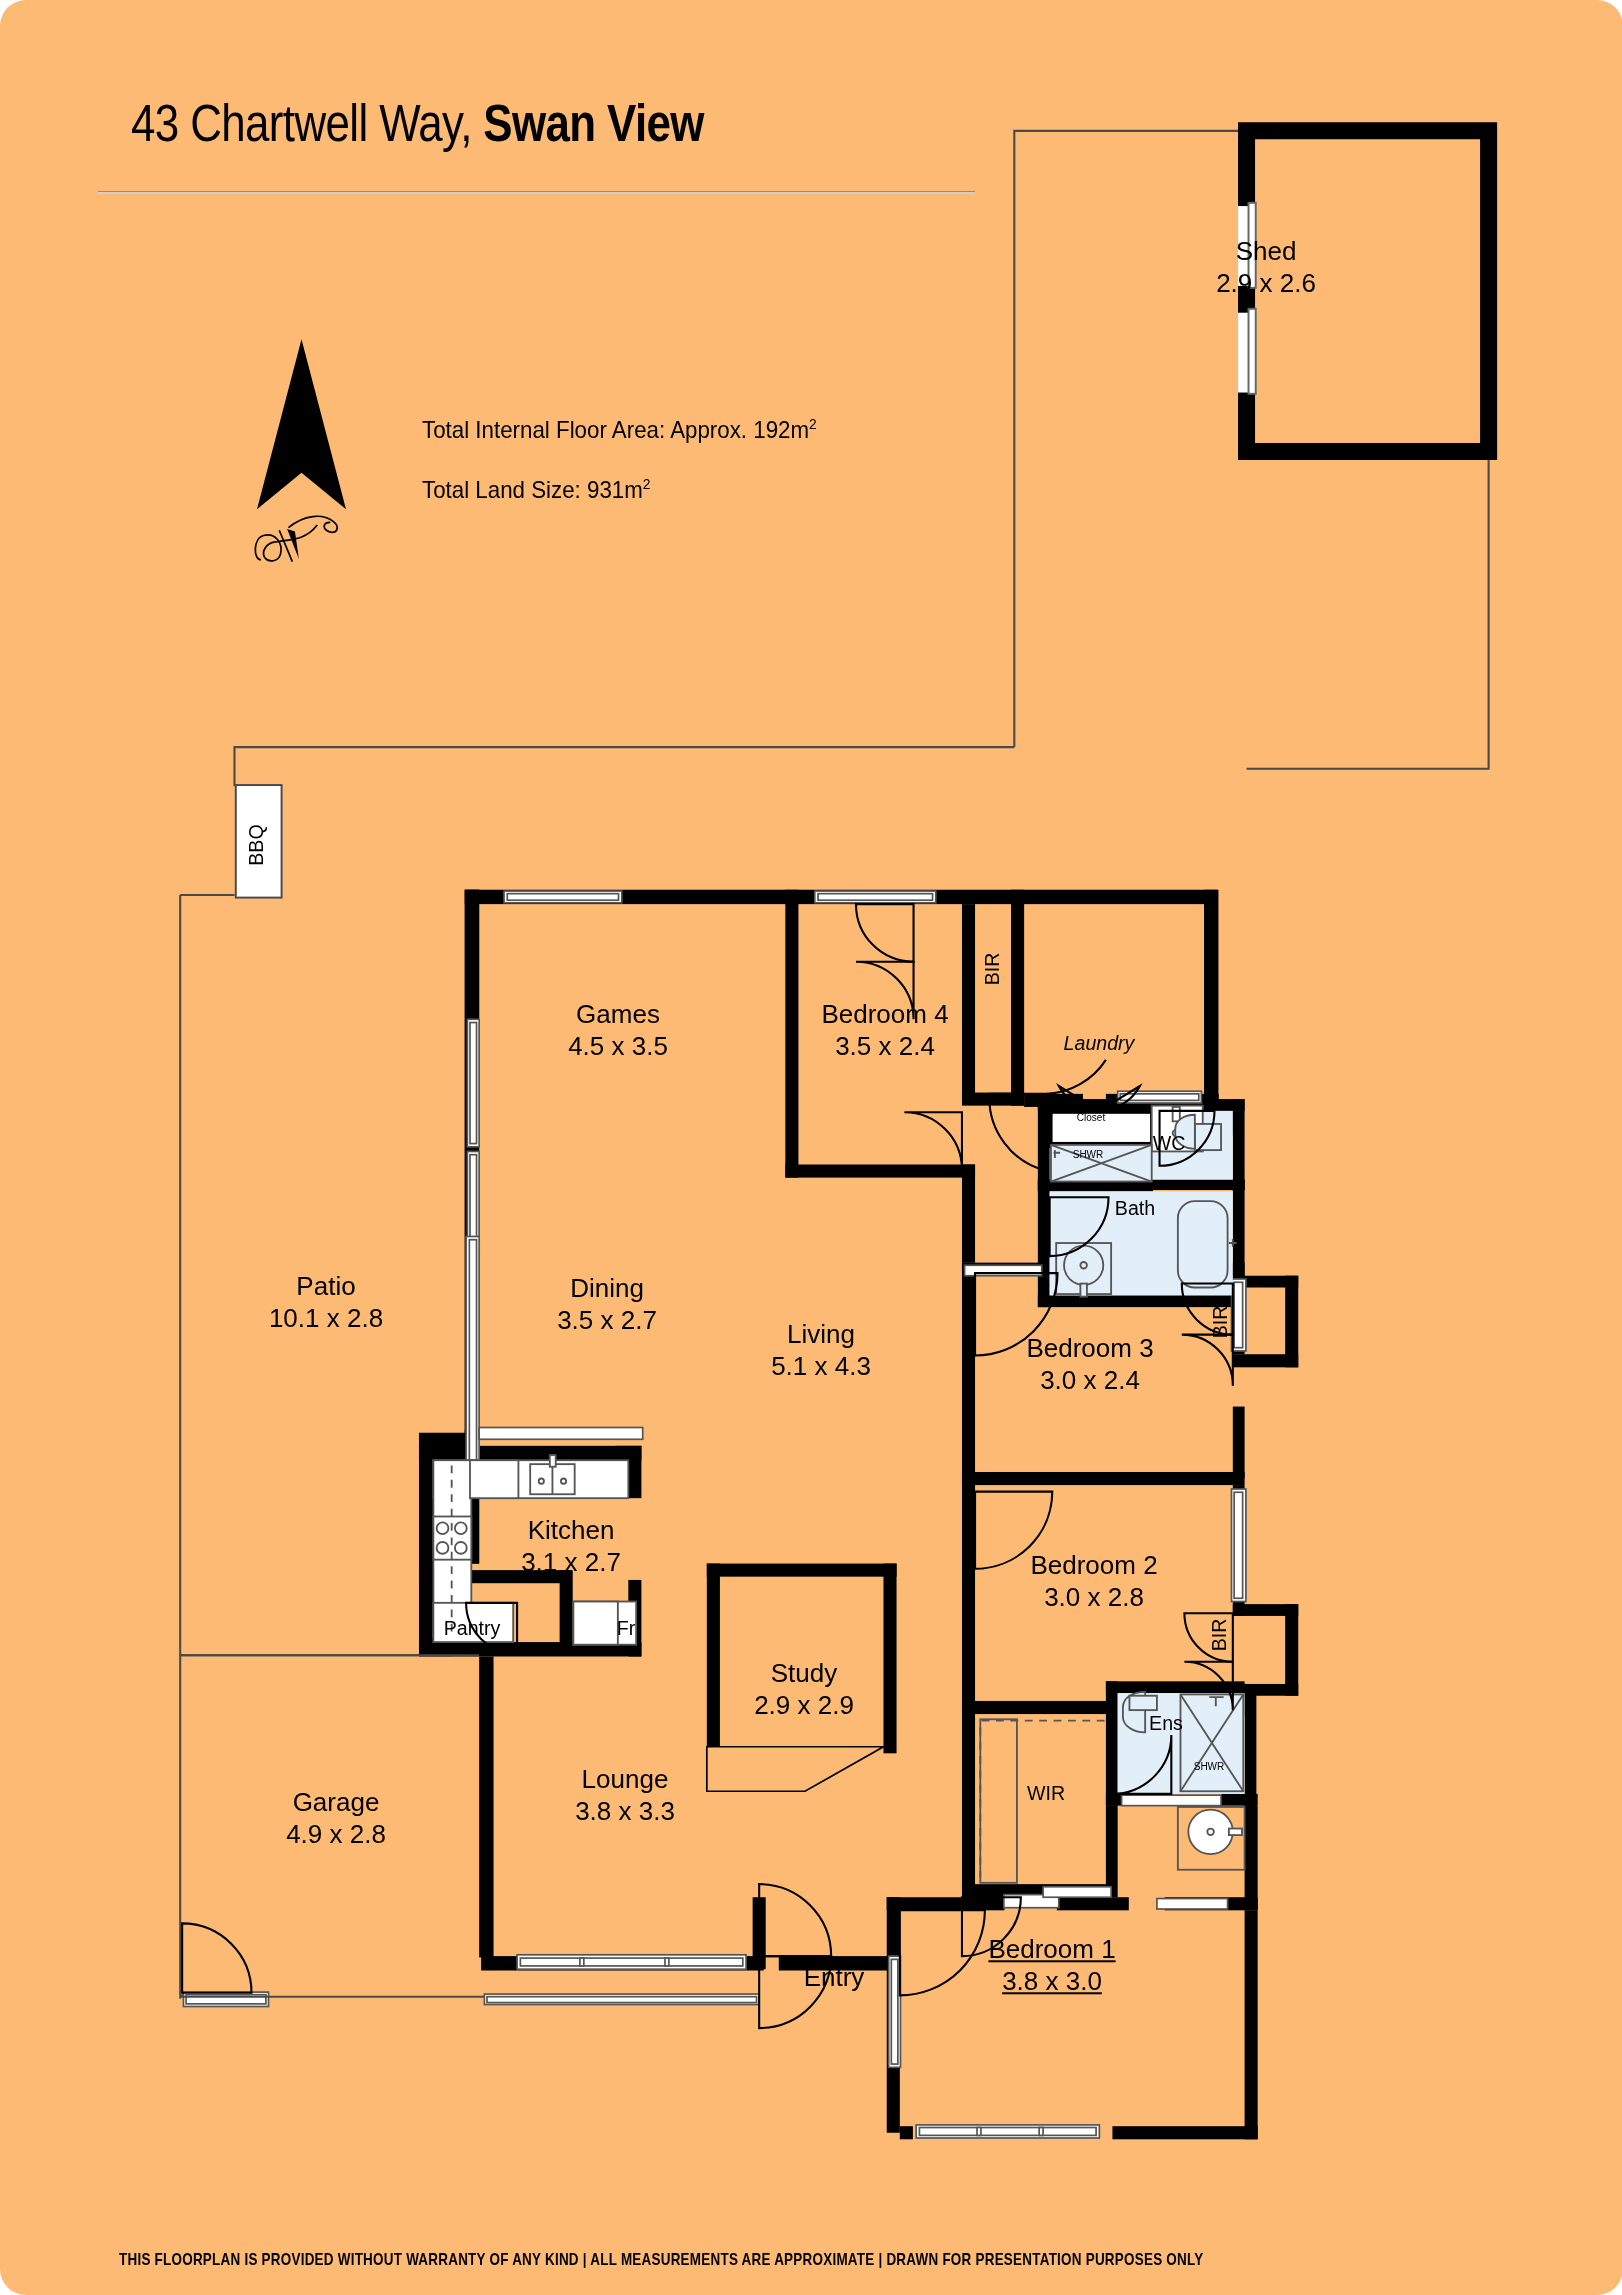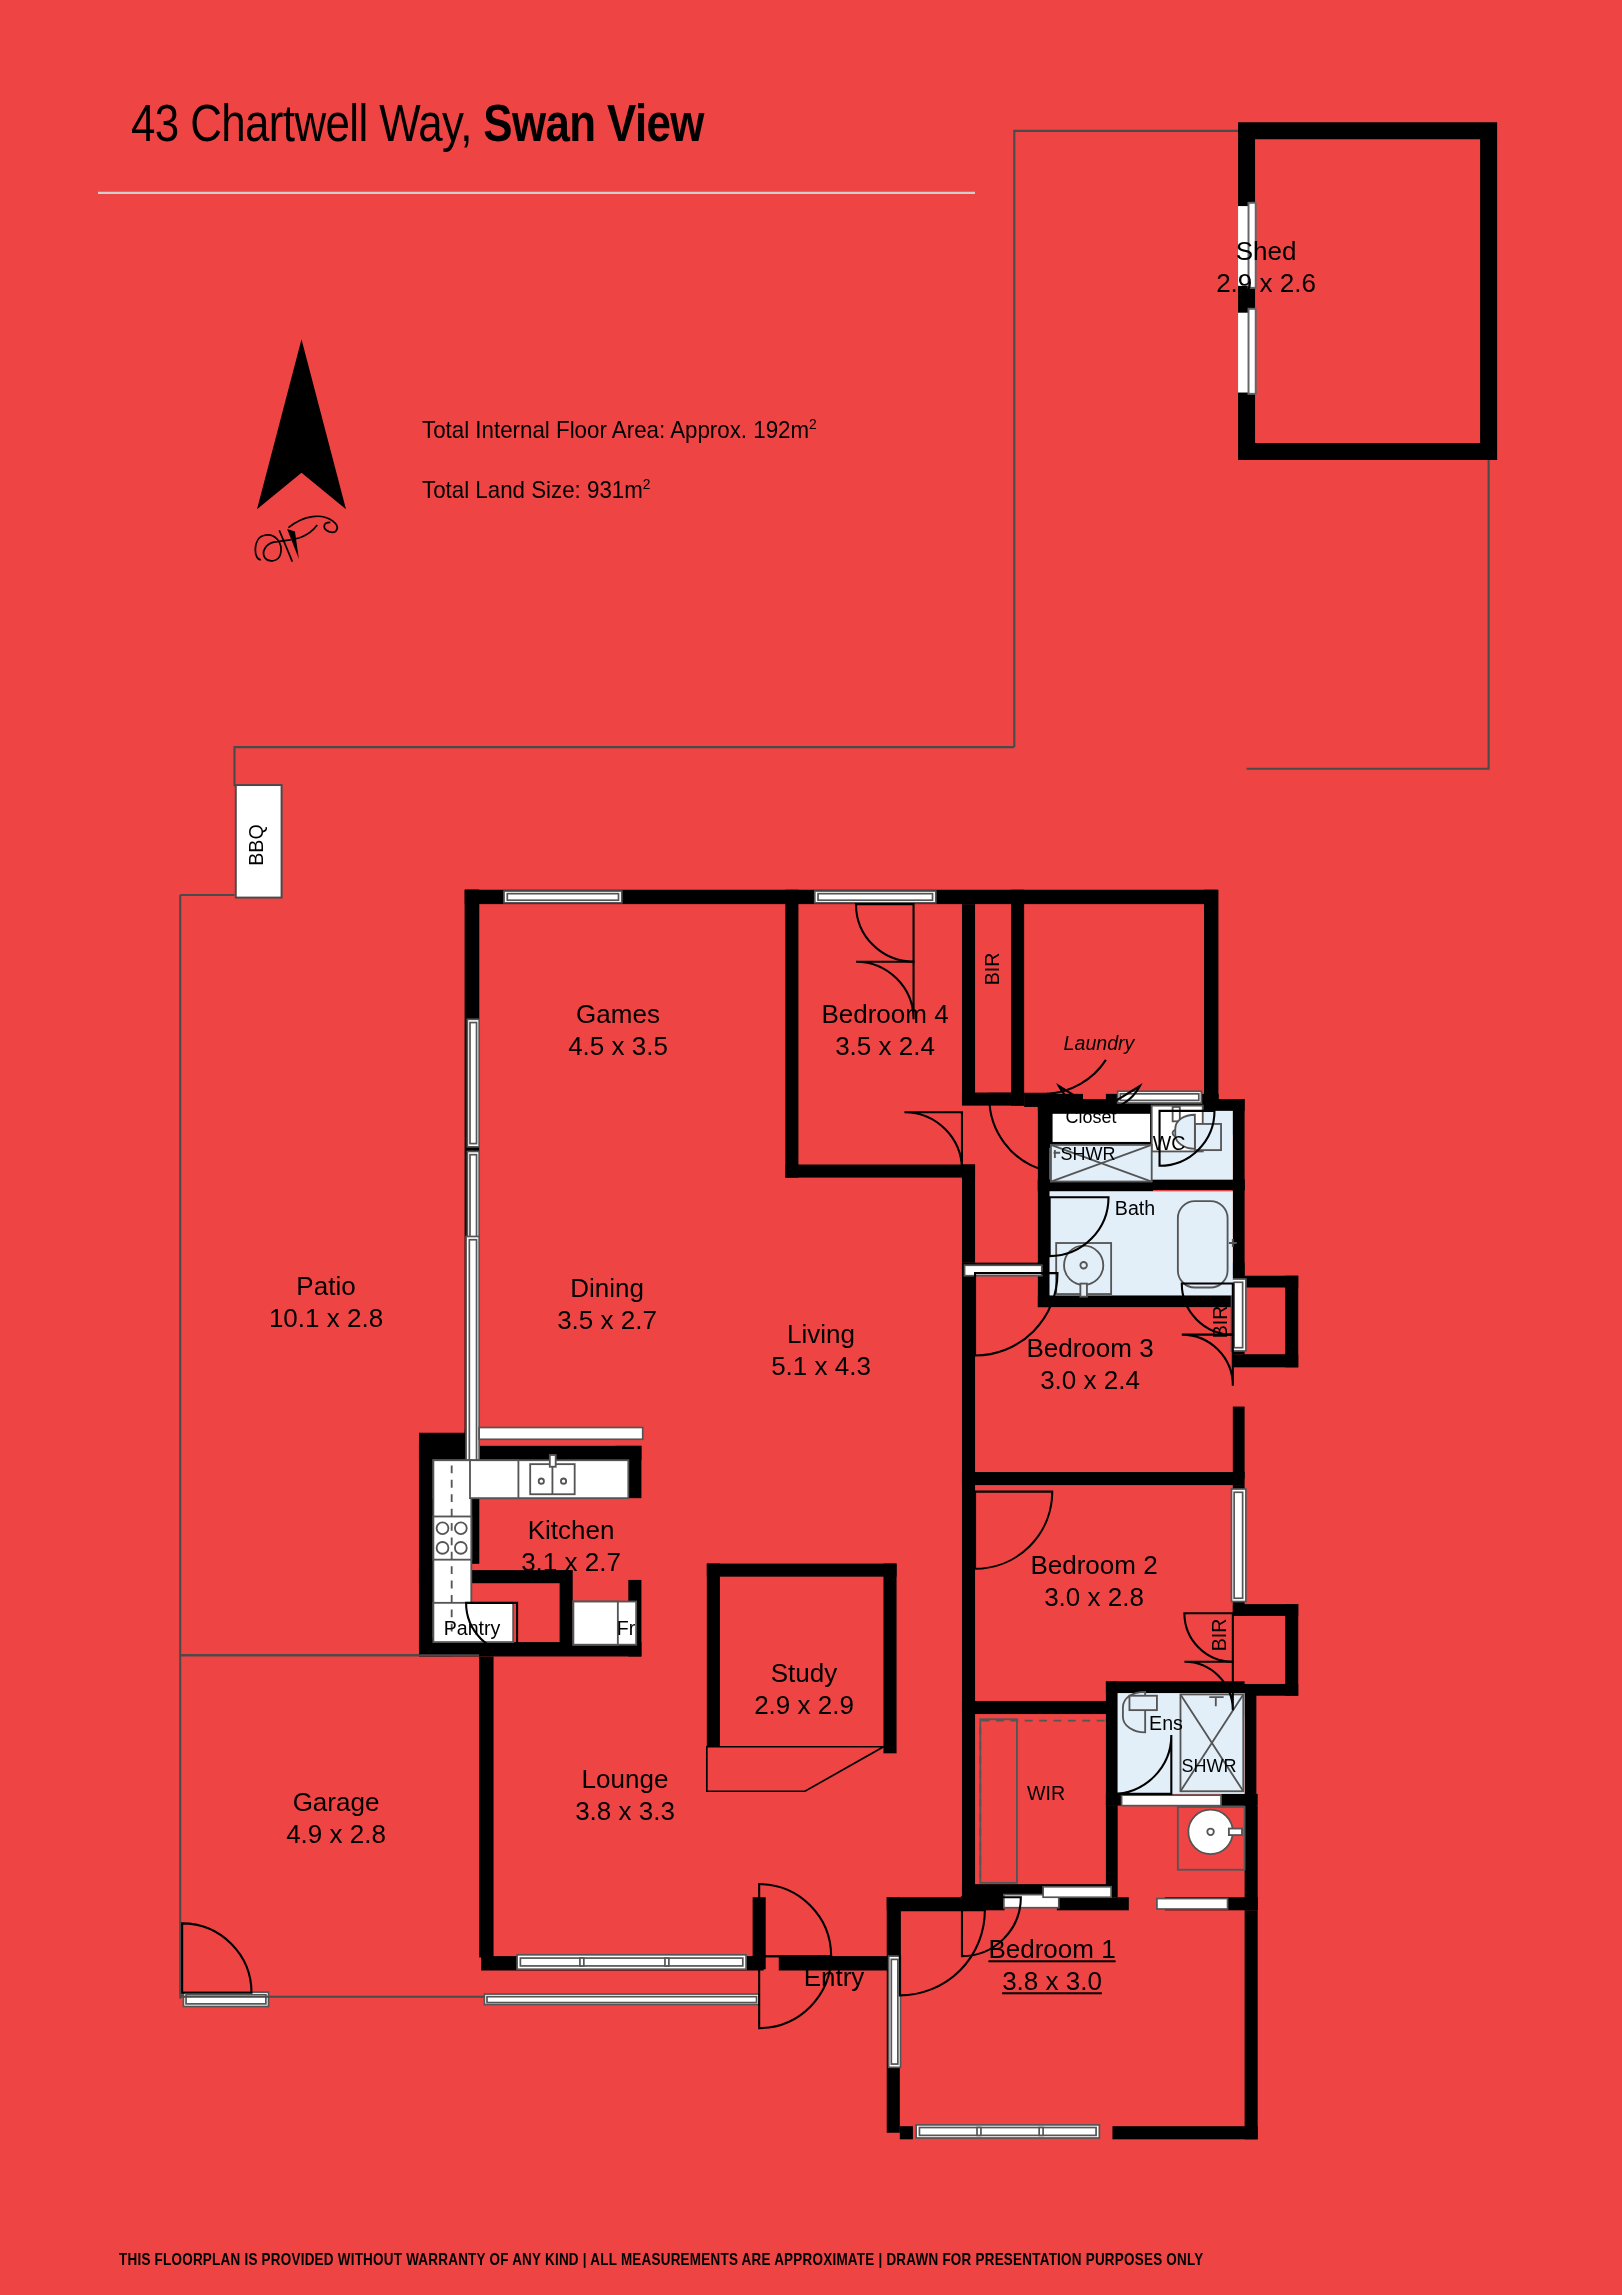--- a/index.html
+++ b/index.html
@@ -1,19 +1,19 @@
 <!DOCTYPE html>
 <html style="font-size:10.5px"><head>
 <meta charset="utf-8">
 <style>
   html,body{margin:0;padding:0;background:#fff;}
   body{width:1623px;height:2295px;position:relative;
        font-family:"Liberation Sans","DejaVu Sans",sans-serif;color:#000;overflow:hidden;}
 
-  .page{position:absolute;inset:0;background:#ef4444;}
+  .page{position:absolute;inset:0;background:#fdba74;border-radius:26px;}
 
   
   #title{position:absolute;left:131px;top:98px;font-size:51px;line-height:1;
          letter-spacing:-0.7px;white-space:nowrap;transform:scaleX(.86);transform-origin:left center;}
   #title .light{font-weight:400;}
   #title .bold{font-weight:700;}
   #rule{position:absolute;left:98px;top:191px;width:877px;height:2.6px;
         background:linear-gradient(to bottom,#8d8d8d 0 1.3px,#cfcfcf 1.3px 2.6px);}
 
   
@@ -30,21 +30,21 @@
   
   #plan{position:absolute;left:0;top:0;width:1623px;height:2295px;}
   #plan svg{display:block;}
 
   
   .lbl{position:absolute;text-align:center;white-space:nowrap;font-weight:400;
        line-height:1.22;transform:translate(-50%,-50%);pointer-events:none;}
   .lbl .n{display:block;font-size:26px;}
   .lbl .d{display:block;font-size:26px;}
   .lbl.sm .n{font-size:19.6px;}
-  .lbl.xs .n{font-size:18px;}
+  .lbl.xs .n{font-size:10px;}
   .lbl.rot{transform:translate(-50%,-50%) rotate(-90deg);}
 
   
   #logo{position:absolute;left:1345px;top:2084px;width:236px;height:118px;}
   #logo svg{display:block;}
 
   
   #footer{position:absolute;left:0;top:2250px;width:1380px;text-align:left;
           font-size:16.4px;letter-spacing:0.3px;font-weight:700;
           }

